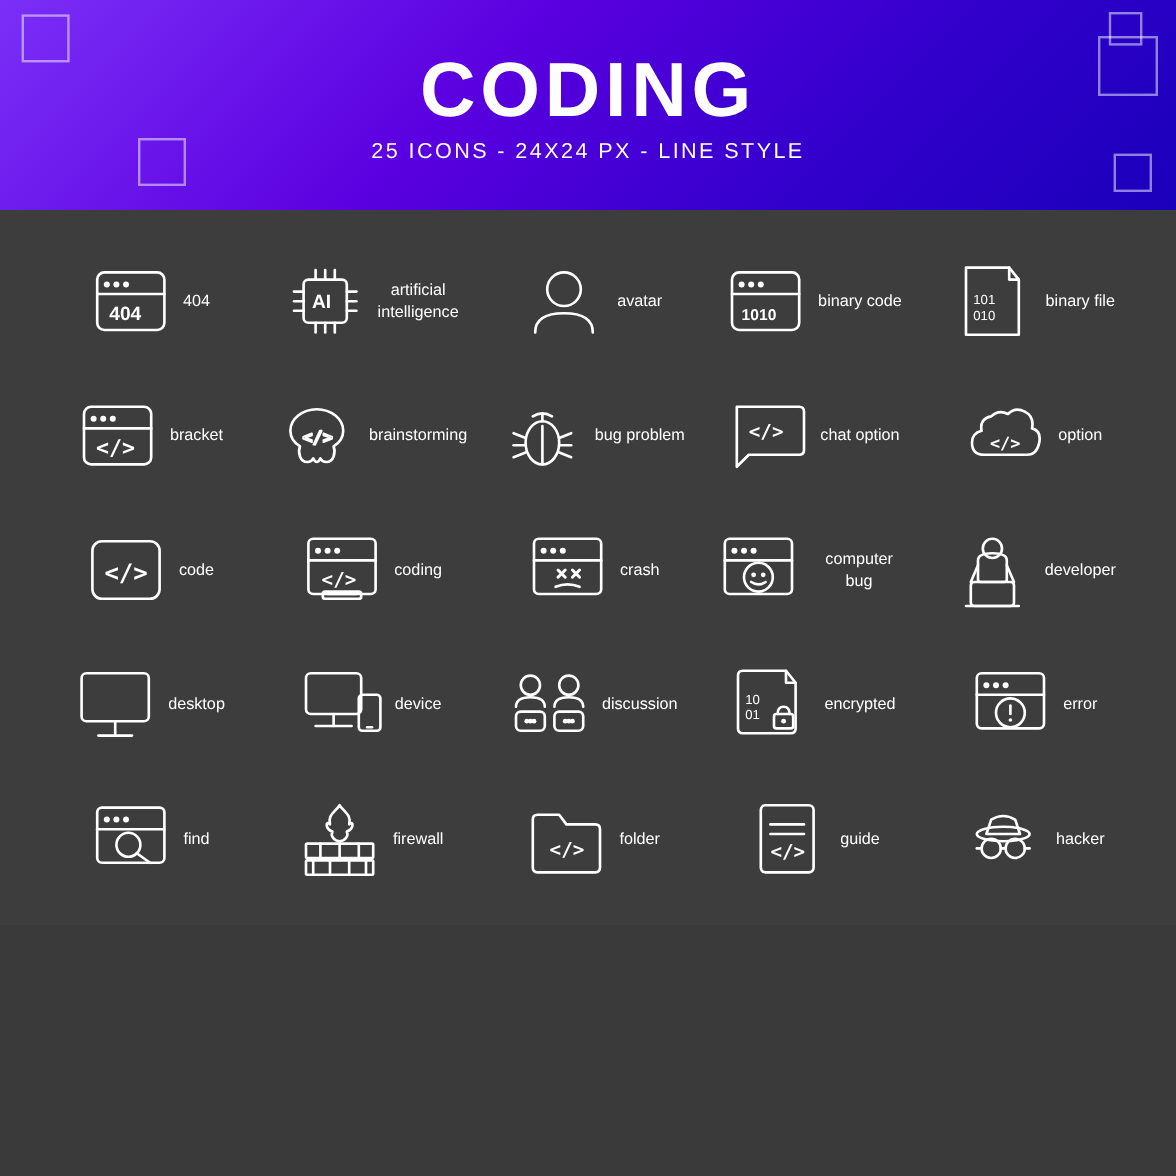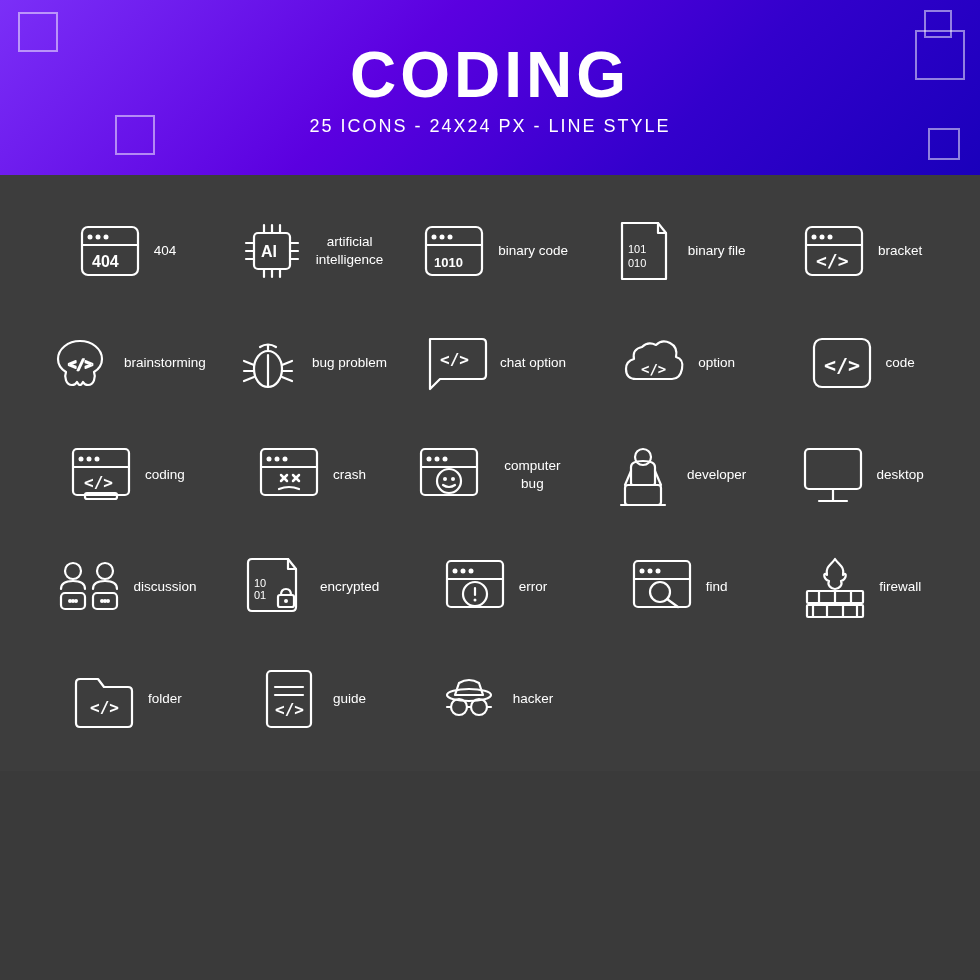--- a/index.html
+++ b/index.html
@@ -137,20 +137,29 @@
         <line x1="44" y1="18" x2="44" y2="10"></line>
         <line x1="28" y1="54" x2="28" y2="62"></line>
         <line x1="36" y1="54" x2="36" y2="62"></line>
         <line x1="44" y1="54" x2="44" y2="62"></line>
         <text x="25" y="42" fill="white" stroke="none" font-size="16" font-weight="bold" font-family="Arial">AI</text>
       </svg>
     </div>
     <div class="icon-label">artificial<br>intelligence</div>
   </div>
 
+  <div class="icon-item">
+    <div class="icon-svg-wrapper">
+      <svg viewBox="0 0 72 72">
+        <circle cx="36" cy="26" r="14"></circle>
+        <path d="M12 62 Q12 46 36 46 Q60 46 60 62"></path>
+      </svg>
+    </div>
+    <div class="icon-label">avatar</div>
+  </div>
 
   <div class="icon-item">
     <div class="icon-svg-wrapper">
       <svg viewBox="0 0 72 72">
         <rect x="8" y="12" width="56" height="48" rx="6"></rect>
         <circle cx="16" cy="22" r="2.5" fill="white" stroke="none"></circle>
         <circle cx="24" cy="22" r="2.5" fill="white" stroke="none"></circle>
         <circle cx="32" cy="22" r="2.5" fill="white" stroke="none"></circle>
         <line x1="8" y1="30" x2="64" y2="30"></line>
         <text x="16" y="52" fill="white" stroke="none" font-size="13" font-weight="bold" font-family="Arial">1010</text>
@@ -321,20 +330,34 @@
     <div class="icon-svg-wrapper">
       <svg viewBox="0 0 72 72">
         <rect x="8" y="10" width="56" height="40" rx="4"></rect>
         <line x1="36" y1="50" x2="36" y2="62"></line>
         <line x1="22" y1="62" x2="50" y2="62"></line>
       </svg>
     </div>
     <div class="icon-label">desktop</div>
   </div>
 
+  <div class="icon-item">
+    <div class="icon-svg-wrapper">
+      <svg viewBox="0 0 72 72">
+
+        <rect x="6" y="10" width="46" height="34" rx="4"></rect>
+        <line x1="29" y1="44" x2="29" y2="54"></line>
+        <line x1="14" y1="54" x2="44" y2="54"></line>
+
+        <rect x="50" y="28" width="18" height="30" rx="3"></rect>
+        <line x1="57" y1="55" x2="61" y2="55"></line>
+      </svg>
+    </div>
+    <div class="icon-label">device</div>
+  </div>
 
   <div class="icon-item">
     <div class="icon-svg-wrapper">
       <svg viewBox="0 0 72 72">
 
         <circle cx="20" cy="20" r="8"></circle>
         <path d="M8 38 Q8 30 20 30 Q32 30 32 38"></path>
 
         <circle cx="52" cy="20" r="8"></circle>
         <path d="M40 38 Q40 30 52 30 Q64 30 64 38"></path>

